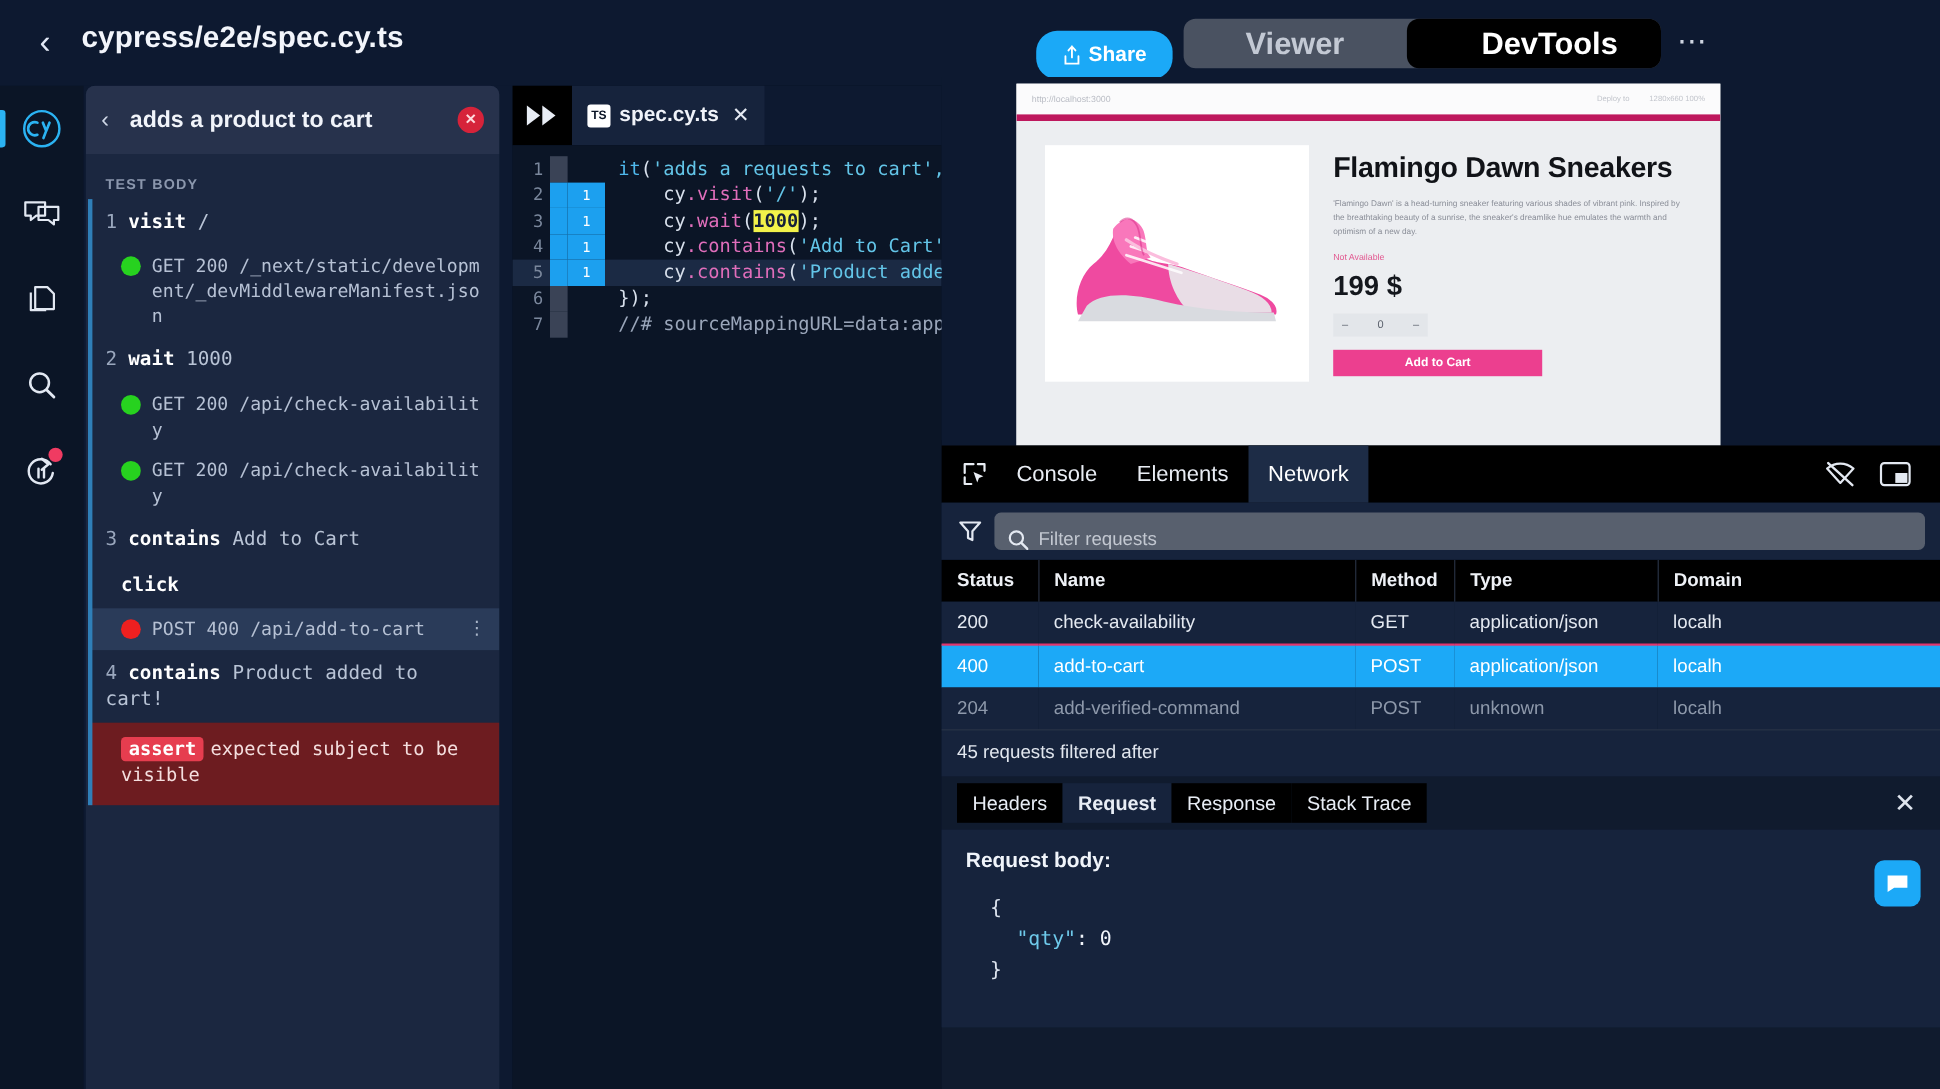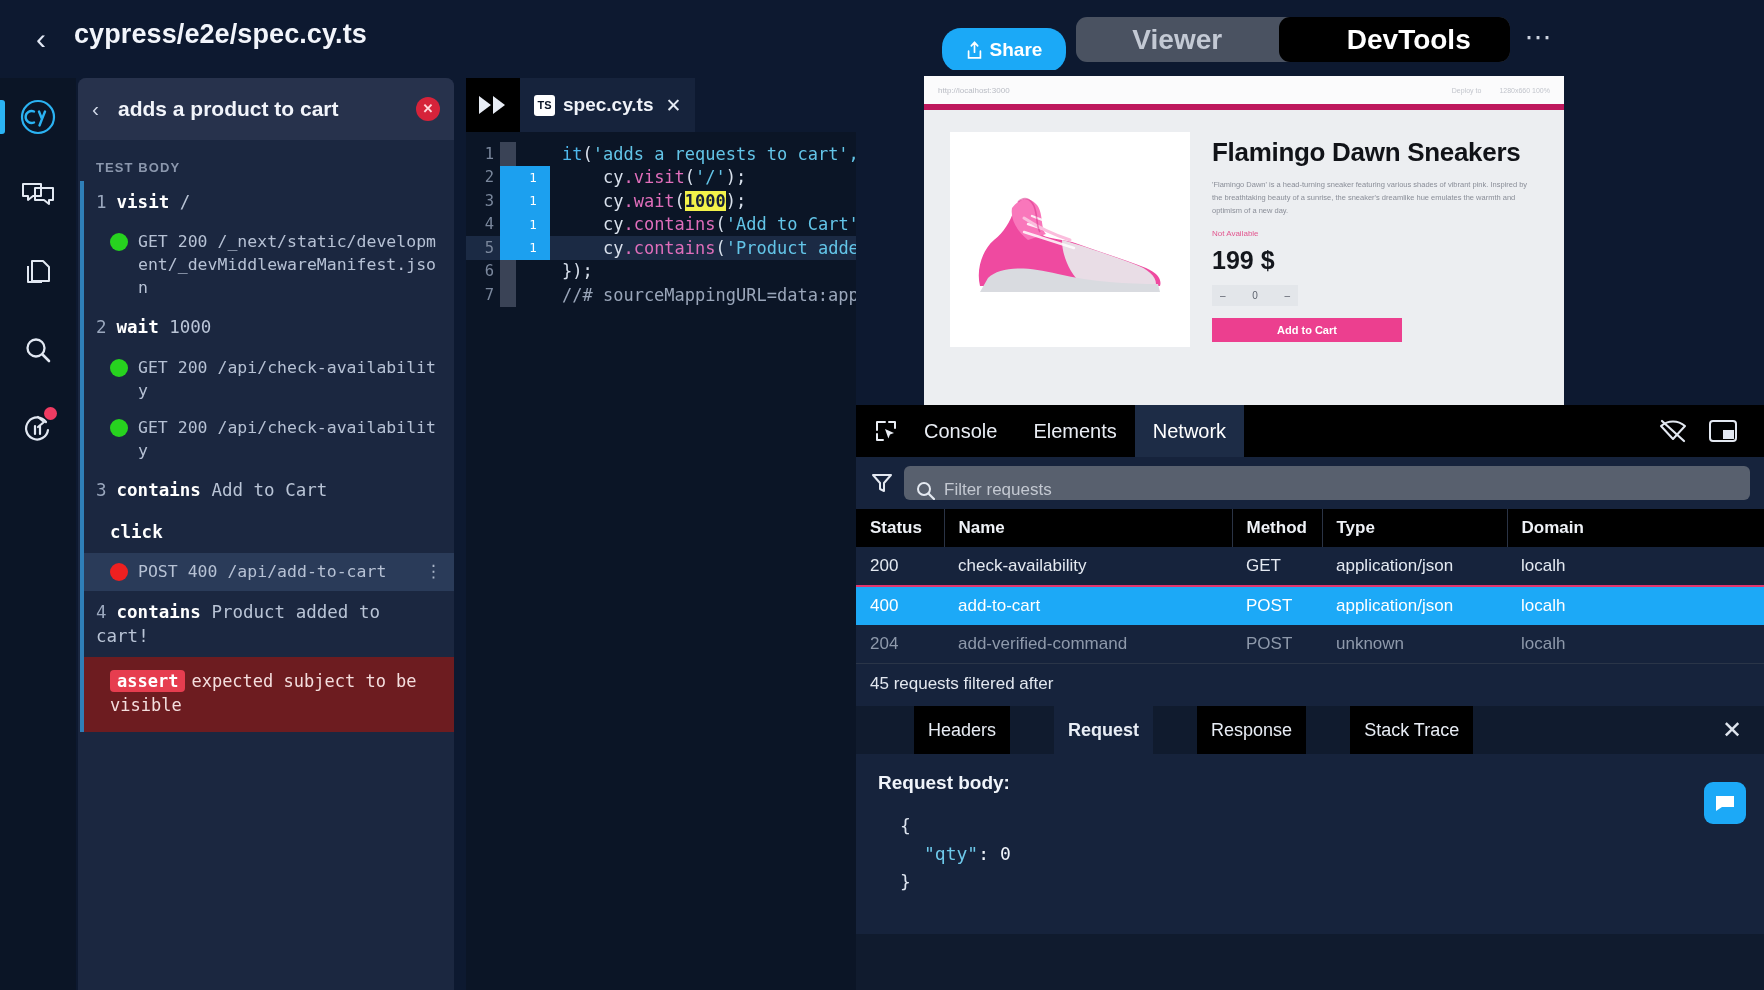--- a/index.html
+++ b/index.html
@@ -211,22 +211,22 @@
   tr.row-204 td { background: #16233c; color: #8e99ab; }
   .filtered-note {
     background: #16233c; color: #e2e7ef; font-size: 17px;
     padding: 10px 0 12px 14px; border-top: 1px solid #2a3548;
   }
   .detail-tabs {
     height: 48px; background: #101b2e; display: flex; align-items: center;
     padding-left: 14px; position: relative;
   }
   .d-tab {
-    height: 48px; padding: 0 14px; display: flex; align-items: center;
-    font-size: 18px; color: #e8edf5; background: #000000; cursor: pointer; margin-left: 44px;
+    height: 36px; padding: 0 14px; display: flex; align-items: center;
+    font-size: 18px; color: #e8edf5; background: #000000; cursor: pointer;
   }
   .d-tab.active { background: #16233c; font-weight: 700; }
   .d-close { position: absolute; right: 22px; color: #dfe5ee; font-size: 24px; cursor: pointer; }
   .detail-body { background: #16233c; height: 180px; padding: 18px 22px; }
   .rb-title { font-size: 19px; font-weight: 700; color: #f0f4fa; }
   .rb-code {
     margin-top: 18px; font-family: "DejaVu Sans Mono", monospace;
     font-size: 18px; color: #dde4ef; line-height: 1.55; padding-left: 22px;
   }
   .rb-key { color: #6ec9ea; }

